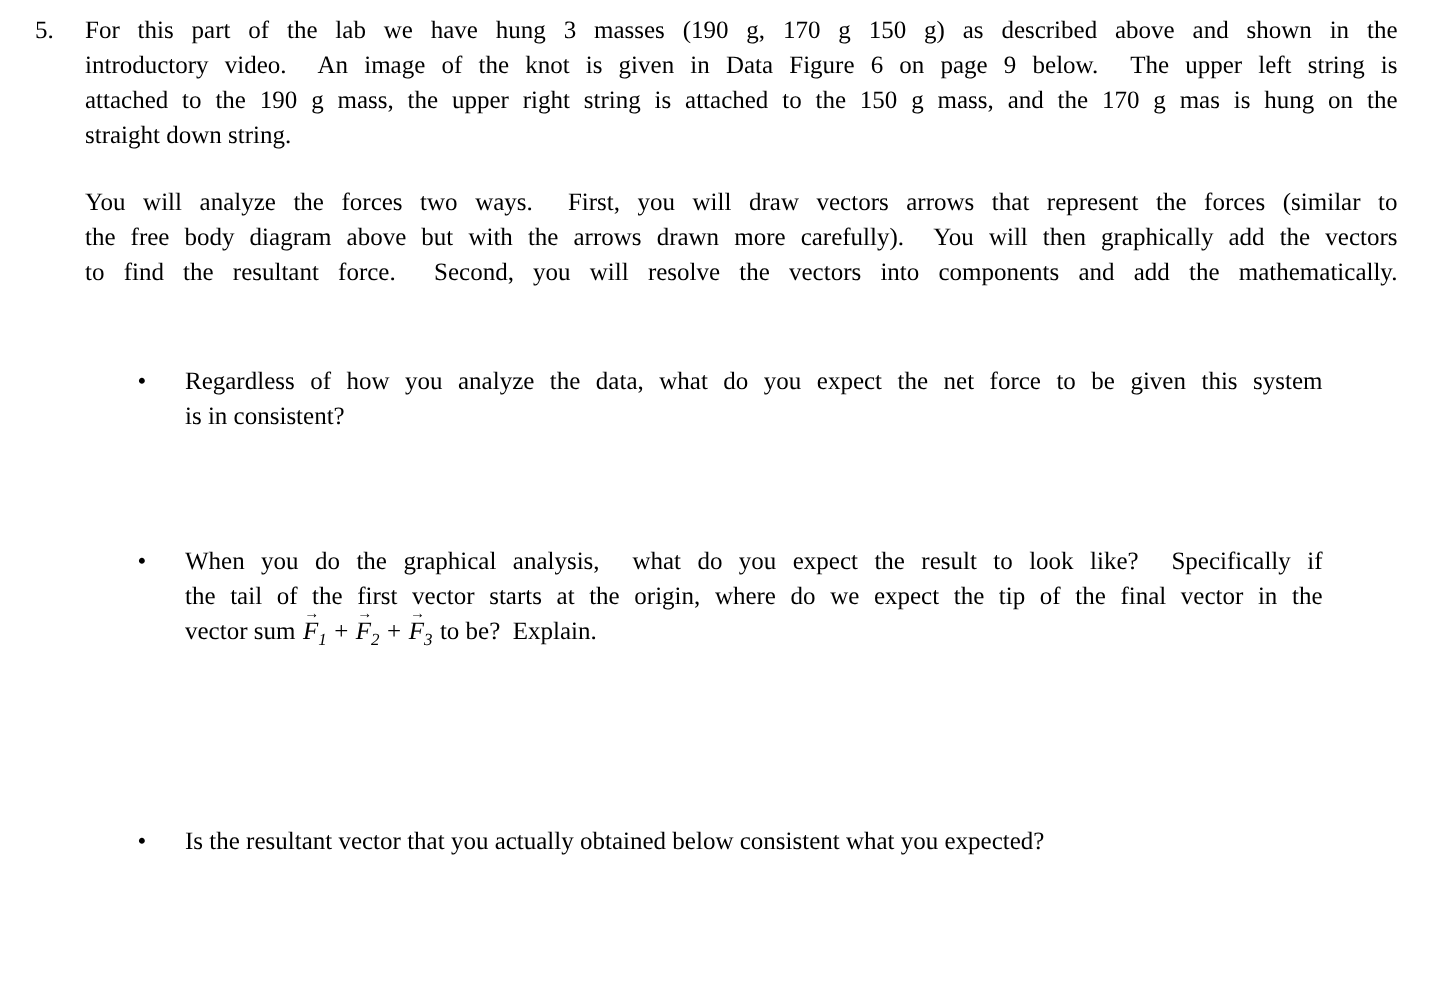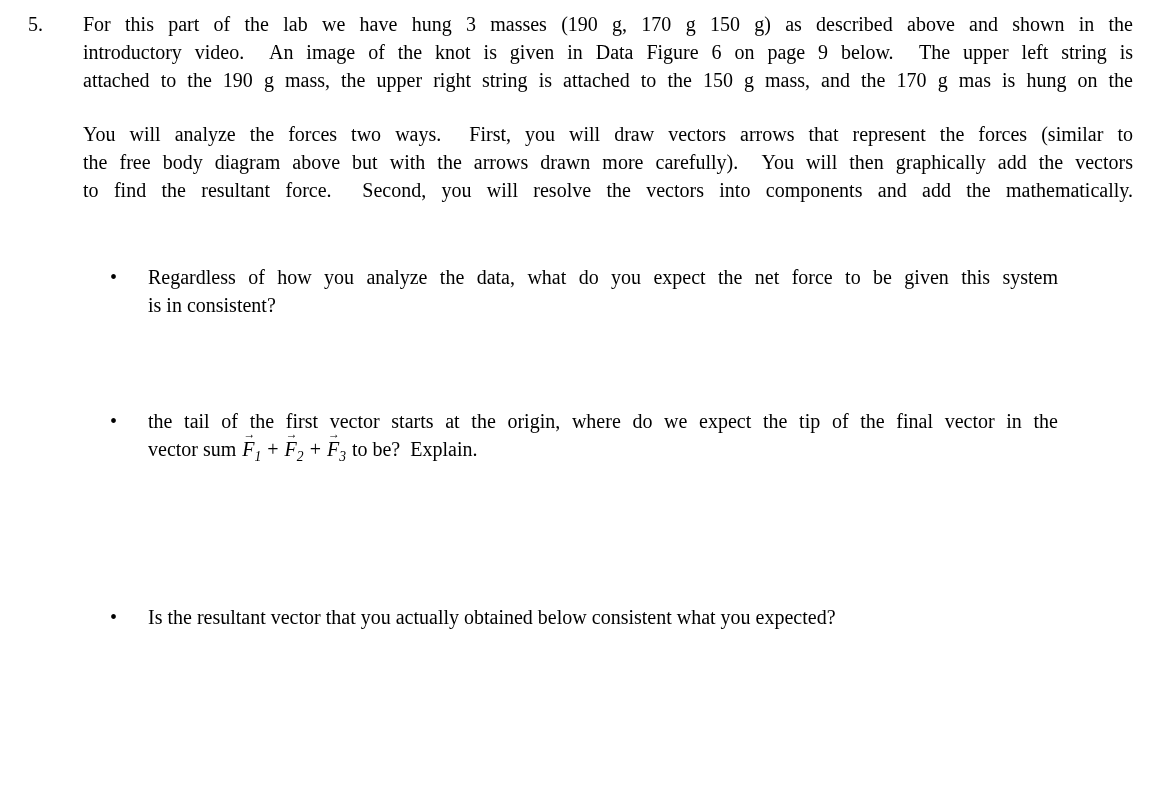--- a/index.html
+++ b/index.html
@@ -9,21 +9,21 @@
     height: 804px;
     background: #ffffff;
     color: #000000;
     font-family: "Liberation Serif", serif;
     font-size: 20px;
     line-height: 28px;
     overflow: hidden;
   }
   .item { display: flex; padding: 10px 44px 0 28px; }
   .num { width: 40px; flex: none; }
-  .content { width: 1050px; flex: none; margin-left: 15px; }
+  .content { width: 1050px; flex: none; }
   .line { white-space: pre-wrap; }
   .j { text-align: justify; text-align-last: justify; }
   .p2 { margin-top: 26px; }
   .bullet { display: flex; margin-left: 110px; }
   .marker { width: 38px; flex: none; }
   .btext { width: 910px; flex: none; font-family: Liberation Serif, serif; }
   .b1 { margin-top: 59px; }
   .b2 { margin-top: 88px; }
   .b3 { margin-top: 140px; }
   .vec { position: relative; display: inline-block; font-style: italic; padding: 0 1px; }
@@ -42,40 +42,42 @@
 
 <div class="page">
 
   <div class="item">
     <div class="num">5.</div>
     <div class="content">
       <div class="para">
         <div class="line j">For this part of the lab we have hung 3 masses (190 g, 170 g 150 g) as described above and shown in the</div>
         <div class="line j">introductory video.  An image of the knot is given in Data Figure 6 on page 9 below.  The upper left string is</div>
         <div class="line j">attached to the 190 g mass, the upper right string is attached to the 150 g mass, and the 170 g mas is hung on the</div>
+        <div class="line">straight down string.</div>
       </div>
       <div class="para p2">
         <div class="line j">You will analyze the forces two ways.  First, you will draw vectors arrows that represent the forces (similar to</div>
         <div class="line j">the free body diagram above but with the arrows drawn more carefully).  You will then graphically add the vectors</div>
         <div class="line j">to find the resultant force.  Second, you will resolve the vectors into components and add the mathematically.</div>
       </div>
     </div>
   </div>
 
   <div class="bullet b1">
     <div class="marker">•</div>
     <div class="btext">
       <div class="line j">Regardless of how you analyze the data, what do you expect the net force to be given this system</div>
       <div class="line">is in consistent?</div>
     </div>
   </div>
 
   <div class="bullet b2">
     <div class="marker">•</div>
     <div class="btext">
+      <div class="line j">When you do the graphical analysis,  what do you expect the result to look like?  Specifically if</div>
       <div class="line j">the tail of the first vector starts at the origin, where do we expect the tip of the final vector in the</div>
       <div class="line"><span>vector sum </span><span class="vec"><span class="arrow">→</span><i>F</i><sub>1</sub></span><span> + </span><span class="vec"><span class="arrow">→</span><i>F</i><sub>2</sub></span><span> + </span><span class="vec"><span class="arrow">→</span><i>F</i><sub>3</sub></span><span> to be?  Explain.</span></div>
     </div>
   </div>
 
   <div class="bullet b3">
     <div class="marker">•</div>
     <div class="btext">
       <div class="line">Is the resultant vector that you actually obtained below consistent what you expected?</div>
     </div>

